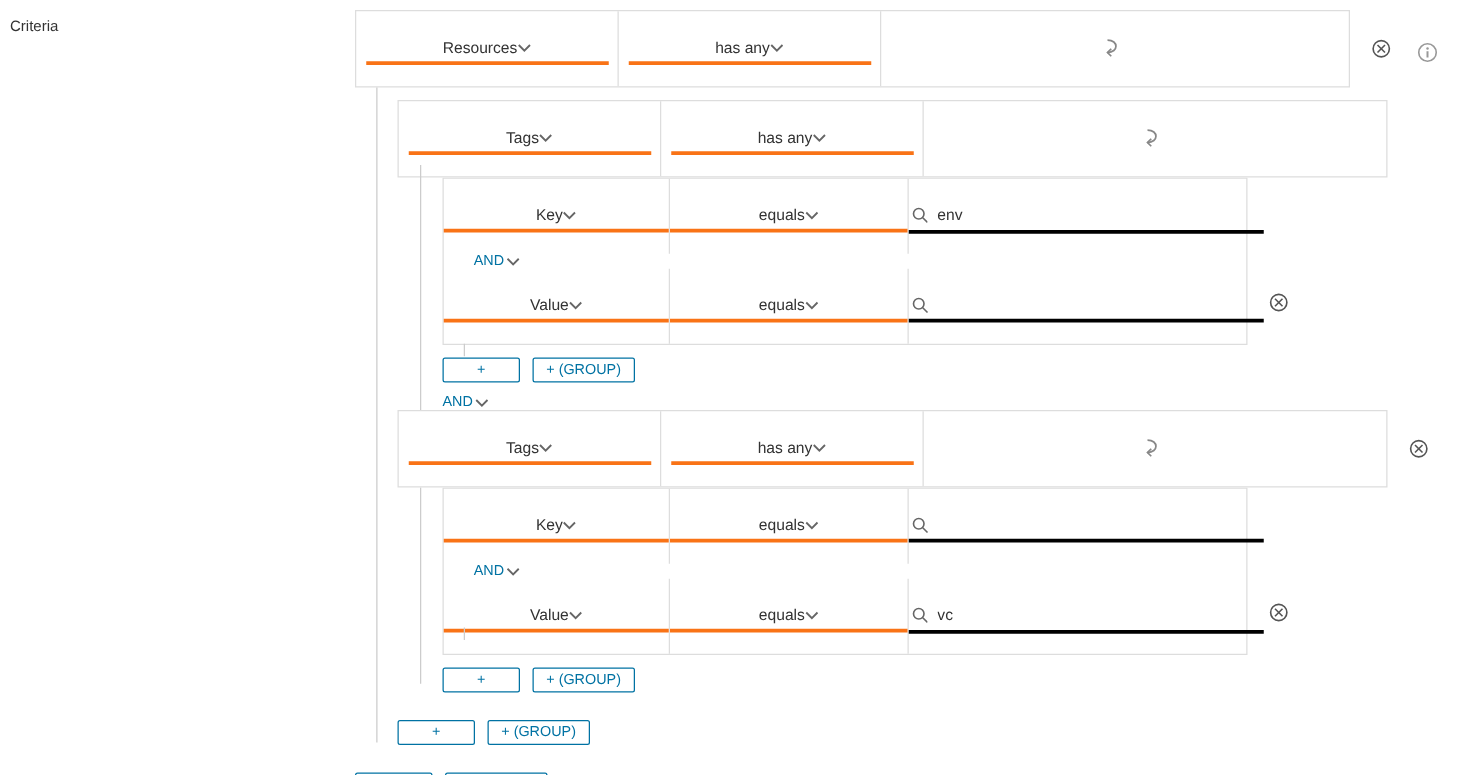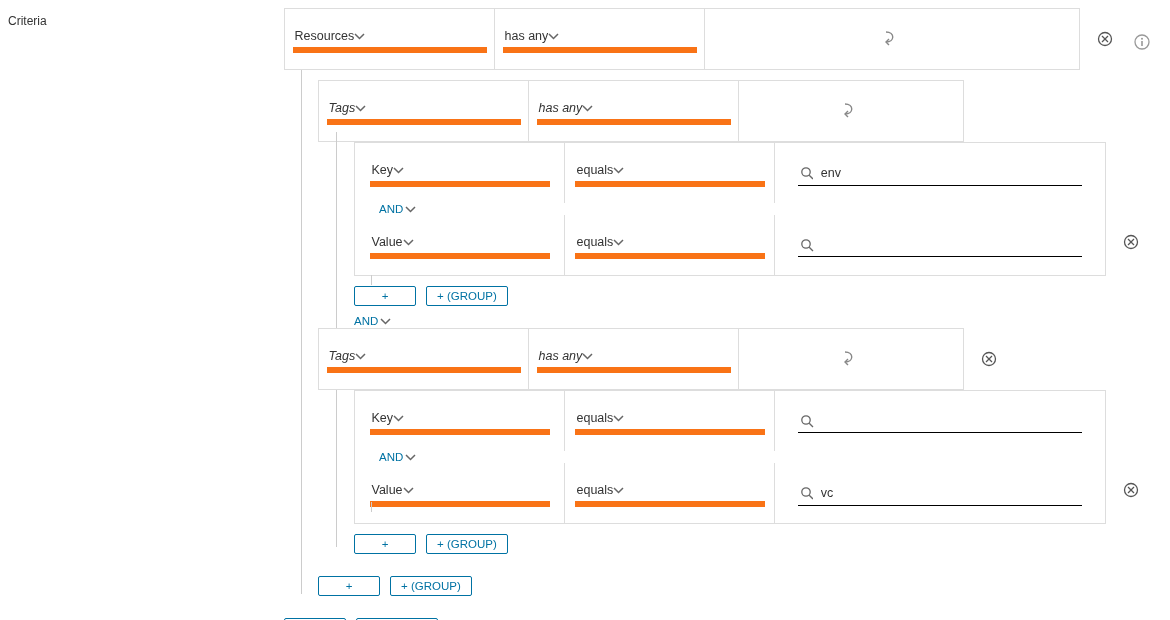--- a/index.html
+++ b/index.html
@@ -44,34 +44,34 @@
     display: flex;
     align-items: center;
     justify-content: center;
     box-sizing: border-box;
   }
   .cell:last-child { border-right: none; }
 
   .dropdown {
     width: 190px;
     border: none;
-    border-bottom: 6px solid #f97316;
+    border-bottom: 3px solid #f97316;
     background: transparent;
     position: relative;
     cursor: pointer;
     padding: 4px 2px;
     display: flex;
-    justify-content: flex-start;
+    justify-content: center;
     align-items: center;
     color: #333;
   }
   .dropdown .label { font-size: 12.5px; color: #333; pointer-events: none; }
   .searchbox {
     width: 280px;
-    border-bottom: 1px solid #000000;
+    border-bottom: 3px solid #000000;
     padding: 4px 2px;
     display: flex;
     align-items: center;
     gap: 6px;
     color: #333;
   }
   .searchbox input[type=text]{
     border:none; outline:none; font-size:12.5px; color:#333; width:100%;
     background:transparent;
   }
@@ -122,22 +122,22 @@
     width:1px;
     background:#ccc;
   }
 
   
   svg { display:block; }
   .chev-down { fill:none; stroke:#666; stroke-width:1.5; }
 
   
   .resources-card { position:relative; margin-left:284px; width:796px; }
-  .tags-card      { position:relative; margin-left:318px; width:646px;font-style:italic; }
-  .kv-card        { position:relative; margin-left:354px; width:752px; }
+  .tags-card      { position:relative; margin-left:318px; width:792px; }
+  .kv-card        { position:relative; margin-left:354px; width:644px; }
 
   .add-row-resources { margin-left:284px; margin-top:12px; display:flex; gap:10px;}
   .add-row-tags      { margin-left:318px; margin-top:10px; display:flex; gap:10px;}
   .add-row-kv        { margin-left:354px; margin-top:10px; display:flex; gap:10px;}
 
   .and-row-tags { margin-left:354px; margin-top:8px; margin-bottom:-2px;}
 
   .cell-w-prop  { width:210px; }
   .cell-w-op    { width:210px; }
   .cell-w-val   { flex:1 1 auto; }

